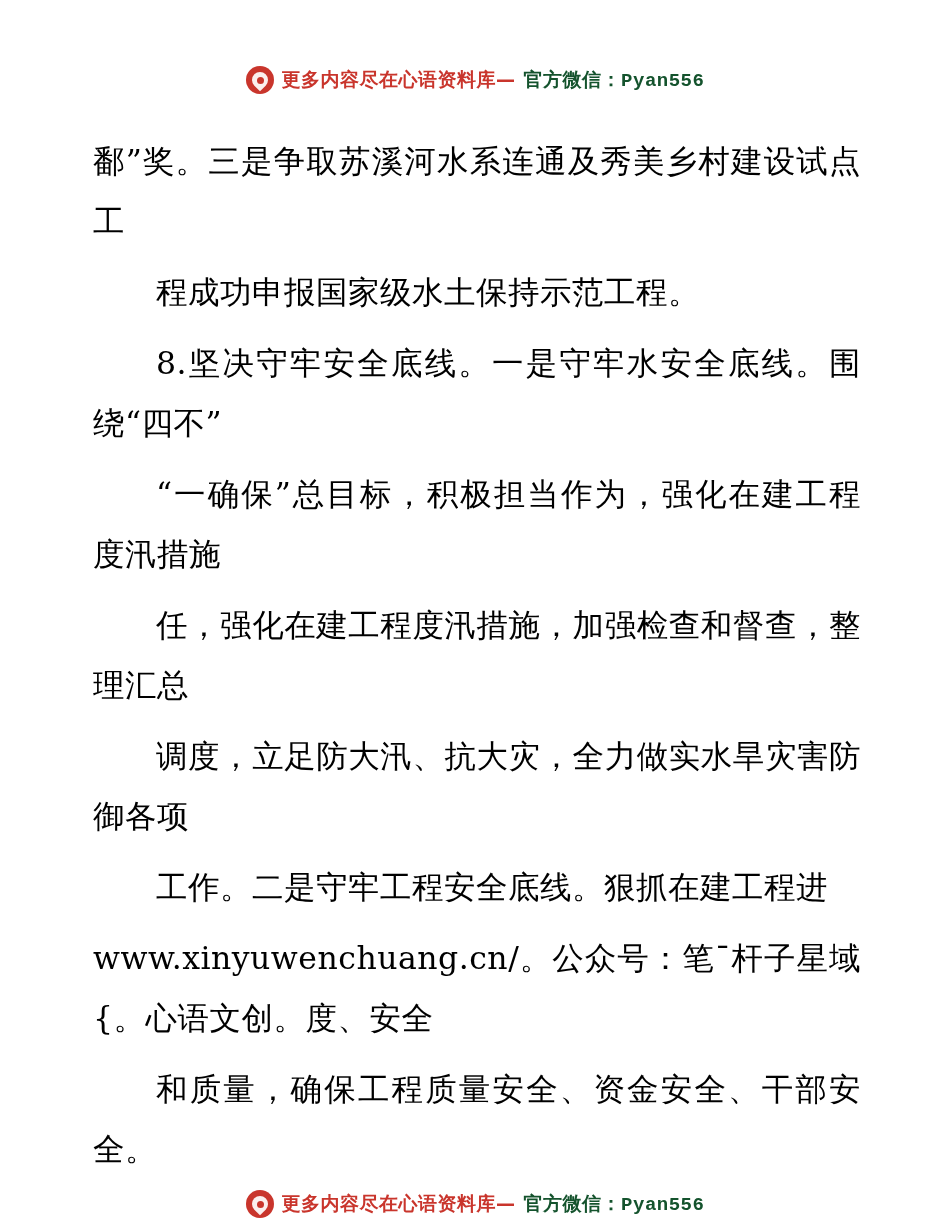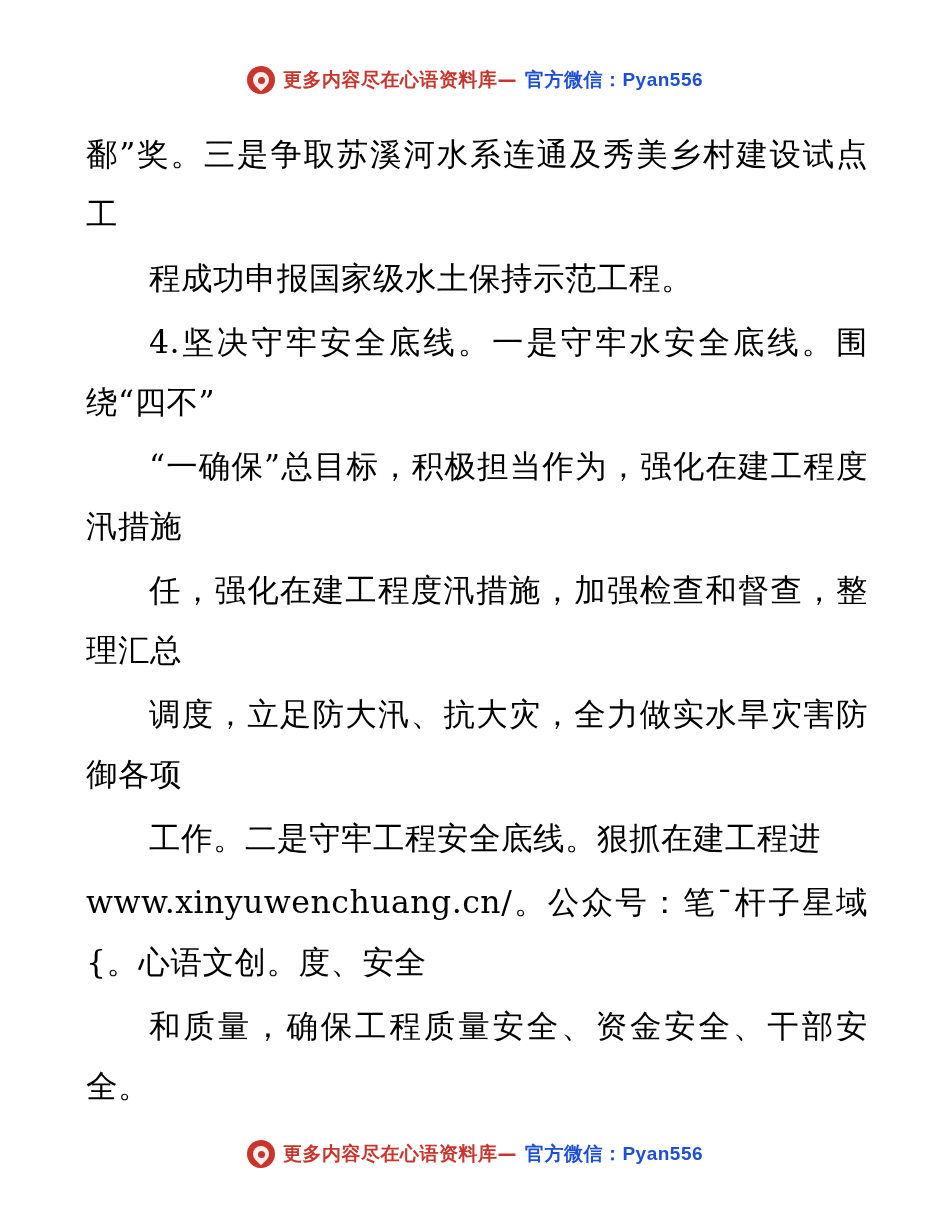--- a/index.html
+++ b/index.html
@@ -74,40 +74,40 @@
   }
   .wm-text {
     font-family: "DejaVu Sans", "Liberation Sans", sans-serif;
     font-size: 19px;
     font-weight: bold;
     color: #c9352c;
     letter-spacing: .5px;
     white-space: nowrap;
   }
   .wm-text-2 {
-    font-family: Liberation Sans, sans-serif;
+    font-family: Liberation Mono, monospace;
     font-size: 19px;
     font-weight: bold;
-    color: #1d4ed8;
+    color: #14532d;
     letter-spacing: .5px;
     white-space: nowrap;
   }
 
   
   .content {
     padding: 0 78px 0 82px;
     margin-top: 26px;
   }
   .para {
     font-size: 31.5px;
     line-height: 60px;
     letter-spacing: 0.5px;
     text-align: justify;
     text-justify: inter-ideograph;
-    margin: 4px;
+    margin: 11px;
     white-space: pre-wrap;
     word-break: break-all;
   }
   .indent {
     text-indent: 2em;
   }
   .mono-ish {
     font-family: "DejaVu Serif", "Liberation Serif", serif;
   }
 </style>
@@ -118,21 +118,21 @@
 
   <div class="watermark watermark-top">
     <span class="wm-logo"></span>
     <span class="wm-text">更多内容尽在心语资料库—</span>
     <span class="wm-text-2">官方微信：Pyan556</span>
   </div>
 
   <div class="content">
     <p class="para">鄱”奖。三是争取苏溪河水系连通及秀美乡村建设试点工</p>
     <p class="para indent">程成功申报国家级水土保持示范工程。</p>
-    <p class="para indent">4.坚决守牢安全底线。一是守牢水安全底线。围绕“四不”</p>
+    <p class="para indent">8.坚决守牢安全底线。一是守牢水安全底线。围绕“四不”</p>
     <p class="para indent">“一确保”总目标，积极担当作为，强化在建工程度汛措施</p>
     <p class="para indent">任，强化在建工程度汛措施，加强检查和督查，整理汇总</p>
     <p class="para indent">调度，立足防大汛、抗大灾，全力做实水旱灾害防御各项</p>
     <p class="para indent">工作。二是守牢工程安全底线。狠抓在建工程进</p>
     <p class="para mono-ish">www.xinyuwenchuang.cn/。公众号：笔¯杆子星域{。心语文创。度、安全</p>
     <p class="para indent">和质量，确保工程质量安全、资金安全、干部安全。</p>
   </div>
 
   <div class="watermark watermark-bottom">
     <span class="wm-logo"></span>

